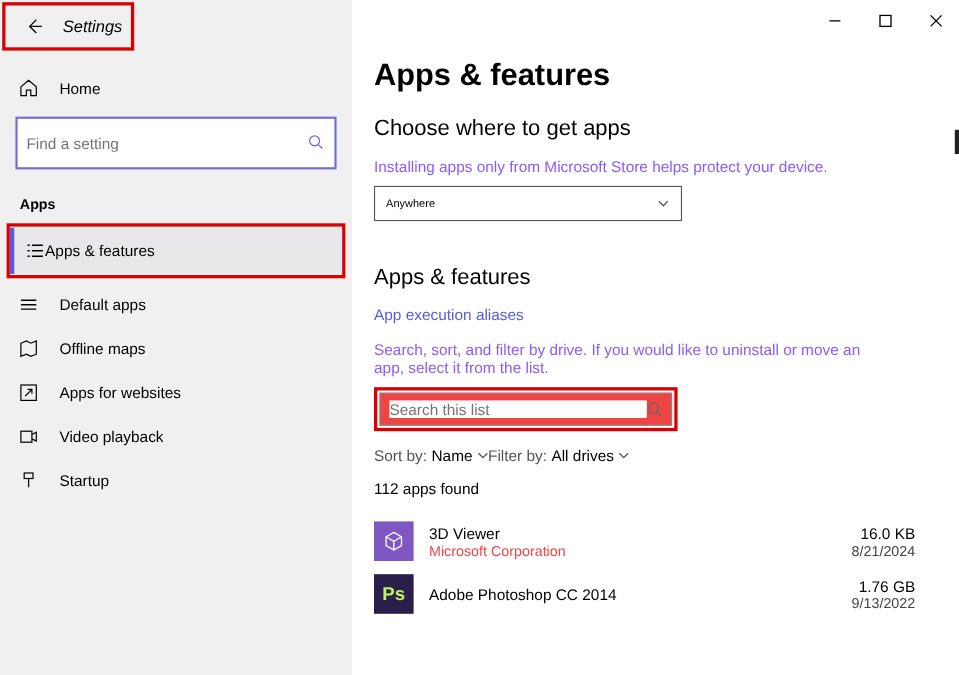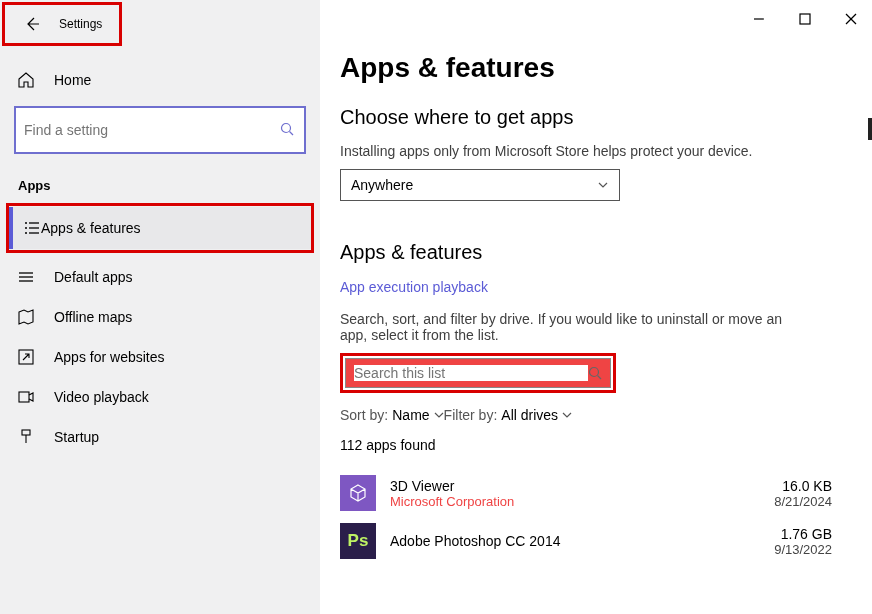--- a/index.html
+++ b/index.html
@@ -1,37 +1,37 @@
 <!DOCTYPE html>
 <html><head>
 <meta charset="utf-8">
 <style>
 * { margin: 0; padding: 0; box-sizing: border-box; font-family: "Segoe UI", sans-serif; }
 body { width: 872px; height: 614px; background: #f5f5f6; display: flex; overflow: hidden; color: #000; }
 .sidebar { width: 320px; background: #f0f0f1; padding: 0; position: relative; }
 .header-row { display: flex; align-items: center; padding: 10px 16px 10px 18px; border: 3px solid #d80000; width: 120px; margin: 2px; }
 .back-arrow { width: 18px; height: 18px; display: inline-flex; align-items: center; justify-content: center; }
-.header-title { margin-left: 18px; font-size: 12px; }
+.header-title { margin-left: 18px; font-size: 15px; font-style: italic; }
 .nav-item { display: flex; align-items: center; padding: 10px 16px; cursor: pointer; }
 .nav-item .icon { width: 20px; height: 20px; display: inline-flex; align-items: center; justify-content: center; margin-right: 18px; }
 .nav-label { font-size: 14px; }
 .search-wrap { margin: 6px 14px 10px 14px; }
 .search-box { display: flex; align-items: center; border: 2px solid #6f6fcf; background: #fff; height: 48px; padding: 0 8px; }
 .search-box input { border: none; outline: none; flex: 1; font-size: 14px; background: transparent; }
 .search-icon { width: 16px; height: 16px; }
 .section-title { font-weight: 700; font-size: 13px; padding: 14px 16px 6px 18px; }
 .sel-wrap { border: 3px solid #d80000; margin: 4px 6px 4px 6px; padding: 1px 0; }
 .sel-inner { display: flex; align-items: center; padding: 12px 10px; background: #e8e8ea; border-left: 4px solid #5b5bd6; }
 .main { flex: 1; background: #fff; padding: 0 40px 0 20px; position: relative; overflow: hidden; }
 .win-controls { position: absolute; top: 10px; right: 12px; display: flex; gap: 28px; }
 .win-btn { width: 18px; height: 18px; display: flex; align-items: center; justify-content: center; cursor: pointer; }
 .page-h1 { font-size: 28px; font-weight: 600; margin-top: 52px; margin-bottom: 22px; }
 .sub-h { font-size: 20px; font-weight: 400; margin-bottom: 14px; }
-.desc { font-size: 14px; color: #404040; margin-bottom: 10px; }
-.select-box { border: 1px solid #555; height: 32px; width: 280px; display: flex; align-items: center; justify-content: space-between; padding: 0 10px; cursor: pointer; font-size: 14px; margin-bottom: 40px; }
+.desc { font-size: 14px; color: #8b5cf6; margin-bottom: 10px; }
+.select-box { border: 1px solid #555; height: 32px; width: 280px; display: flex; align-items: center; justify-content: space-between; padding: 0 10px; cursor: pointer; font-size: 10px; margin-bottom: 40px; }
 .section-h2 { font-size: 20px; font-weight: 400; margin-bottom: 14px; }
 .link { color: #5b5bd6; font-size: 14px; margin-bottom: 16px; display: inline-block; cursor: pointer; }
 .filter-search-wrap { border: 3px solid #d80000; padding: 2px; display: inline-block; margin-bottom: 14px; }
 .filter-search { display: flex; align-items: center; border: 1px solid #888; height: 30px; width: 266px; padding: 0 8px; background: #ef4444; }
 .filter-search input { border: none; outline: none; flex: 1; font-size: 14px; color: #666; }
 .sort-row { display: flex; font-size: 14px; color: #555; margin-bottom: 14px; }
 .sort-item { cursor: pointer; display: flex; align-items: center; gap: 4px; }
 .sort-val { color: #000; }
 .count { font-size: 14px; margin-bottom: 16px; }
 .app-row { display: flex; align-items: center; padding: 6px 0; }
@@ -177,21 +177,21 @@
   <div class="select-box">
     <span>Anywhere</span>
     <span>
         <svg width="12" height="12">
           <path d="M2 4 L6 8 L10 4" stroke="#555" stroke-width="1.2" fill="none"></path>
         </svg>
       </span>
   </div>
 
   <div class="section-h2">Apps &amp; features</div>
-  <span class="link">App execution playback</span>
+  <span class="link">App execution aliases</span>
   <div class="desc" style="max-width:460px;">Search, sort, and filter by drive. If you would like to uninstall or move an app, select it from the list.</div>
 
   <div class="filter-search-wrap">
     <div class="filter-search">
       <input type="text" placeholder="Search this list" style="">
       <span>
           <svg width="14" height="14" viewBox="0 0 14 14">
             <circle cx="6" cy="6" r="4.5" stroke="#666" stroke-width="1.2" fill="none"></circle>
             <line x1="9.5" y1="9.5" x2="13" y2="13" stroke="#666" stroke-width="1.2"></line>
           </svg>

